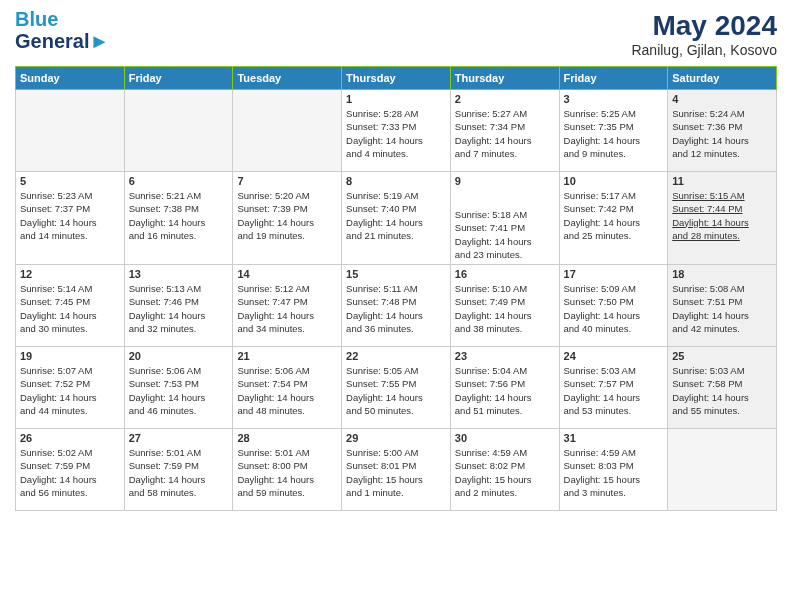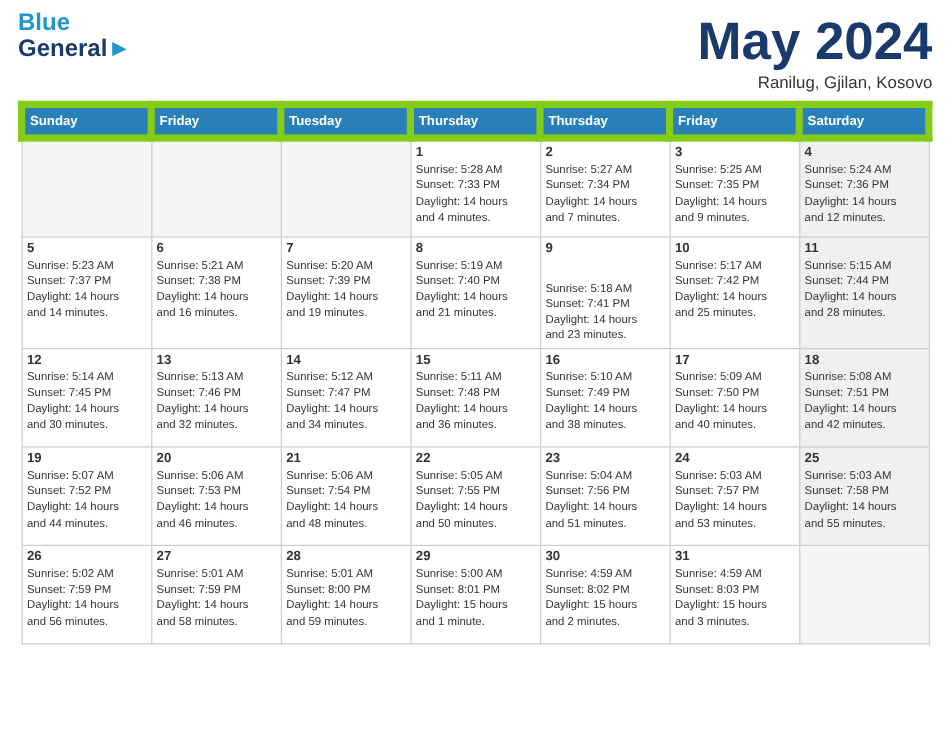--- a/index.html
+++ b/index.html
@@ -21,41 +21,41 @@
       margin-bottom: 8px;
     }
     .logo {
       display: flex;
       align-items: center;
     }
     .title-block {
       text-align: right;
     }
     .month-title {
-      font-size: 44px;
+      font-size: 28px;
       font-weight: bold;
       color: #1a3a6b;
     }
     .subtitle {
       font-size: 14px;
       color: #333;
     }
     table {
       width: 100%;
       border-collapse: collapse;
       table-layout: fixed;
     }
     th {
       background-color: #2980b9;
       color: #fff;
       font-size: 11px;
       font-weight: bold;
       padding: 5px 4px;
       text-align: left;
-      border: 6px solid #84cc16;
+      border: 1px solid #84cc16;
     }
     td {
       vertical-align: top;
       border: 1px solid #ccc;
       padding: 3px 4px;
       height: 82px;
       background: #fff;
       font-size: 9.5px;
       color: #333;
     }
@@ -180,21 +180,21 @@
           </td>
           <td>
             <span class="day-number">10</span>
             <div class="day-info" style="white-space: pre-line;">Sunrise: 5:17 AM
 Sunset: 7:42 PM
 Daylight: 14 hours
 and 25 minutes.</div>
           </td>
           <td class="shaded">
             <span class="day-number">11</span>
-            <div class="day-info" style="white-space: pre-line;">Sunrise: 5:15 AM
+            <div class="day-info" style="white-space: pre-line; text-decoration: underline;">Sunrise: 5:15 AM
 Sunset: 7:44 PM
 Daylight: 14 hours
 and 28 minutes.</div>
           </td>
         </tr>
         <tr>
           <td>
             <span class="day-number">12</span>
             <div class="day-info" style="white-space: pre-line;">Sunrise: 5:14 AM
 Sunset: 7:45 PM

